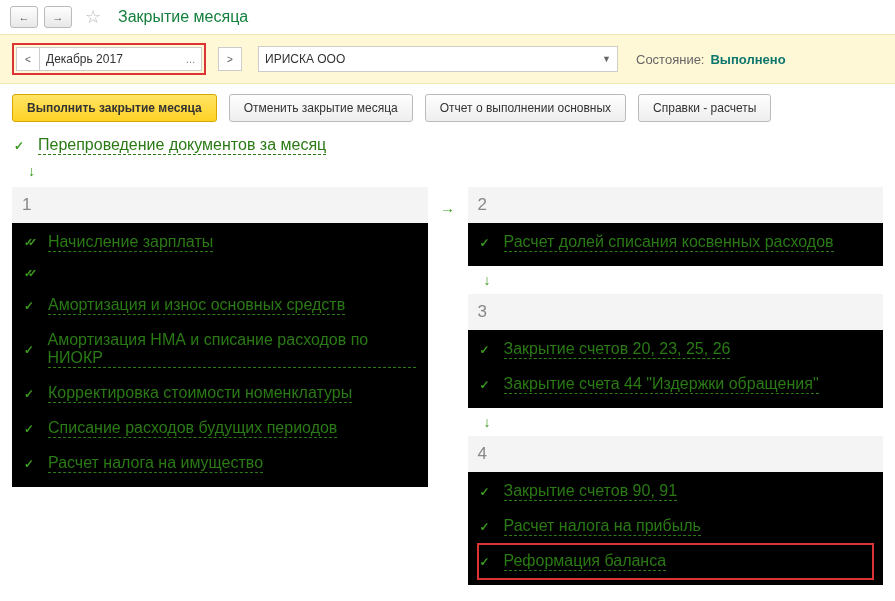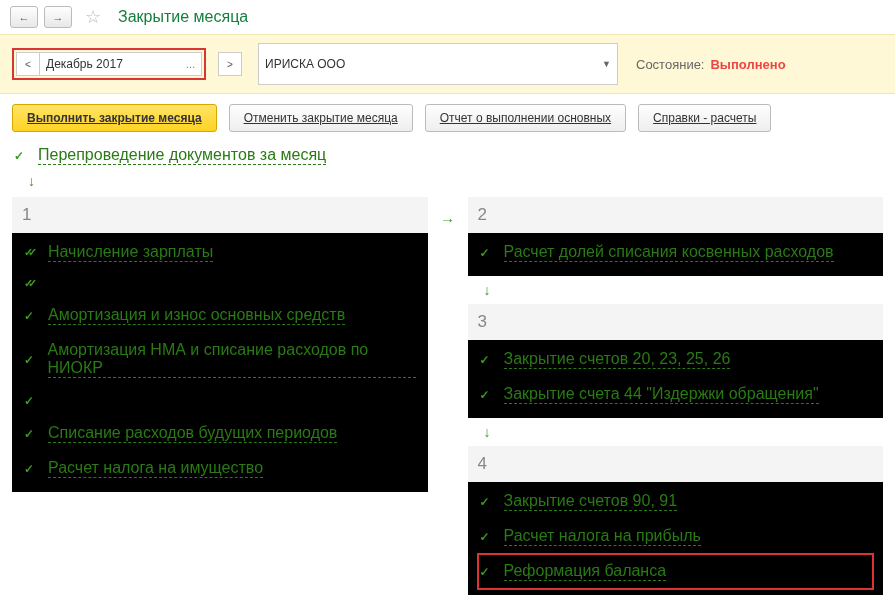--- a/index.html
+++ b/index.html
@@ -61,35 +61,35 @@
     background: #fff;
   }
   .ellipsis-btn {
     width: 22px; height: 24px;
     border: 1px solid #ccc; border-left: none;
     background: #fff;
     display: flex; align-items: center; justify-content: center;
     cursor: pointer; color: #777; font-size: 10px;
   }
   .org-input {
-    height: 42px; flex: 0 0 360px;
+    height: 26px; flex: 0 0 360px;
     border: 1px solid #ccc;
     padding: 0 6px; font-size: 12px;
     display: flex; align-items: center; justify-content: space-between;
     background: #fff;
     margin-left: 10px;
   }
   .dropdown-icon {
     font-size: 9px; color: #666;
   }
   .status-label { color: #666; margin-left: 12px; }
-  .status-value { color: #ef4444; font-weight: bold; }
+  .status-value { color: #0f766e; font-weight: bold; }
   .action-row {
     padding: 10px 12px;
-    display: flex; gap: 12px; text-decoration: underline;
+    display: flex; gap: 12px;
   }
   .btn {
     height: 28px;
     border: 1px solid #bbb;
     border-radius: 3px;
     padding: 0 14px;
     font-size: 12px;
     background: linear-gradient(#fefefe,#eee);
     cursor: pointer;
     display: flex; align-items: center;
@@ -239,20 +239,21 @@
         <div class="op-line">
           <span class="check-icon">✓</span>
           <a class="op-link">Амортизация и износ основных средств</a>
         </div>
         <div class="op-line">
           <span class="check-icon">✓</span>
           <a class="op-link">Амортизация НМА и списание расходов по НИОКР</a>
         </div>
         <div class="op-line">
           <span class="check-icon">✓</span>
+          <a class="op-link">Корректировка стоимости номенклатуры</a>
         </div>
         <div class="op-line">
           <span class="check-icon">✓</span>
           <a class="op-link">Списание расходов будущих периодов</a>
         </div>
         <div class="op-line">
           <span class="check-icon">✓</span>
           <a class="op-link">Расчет налога на имущество</a>
         </div>
       </div>

